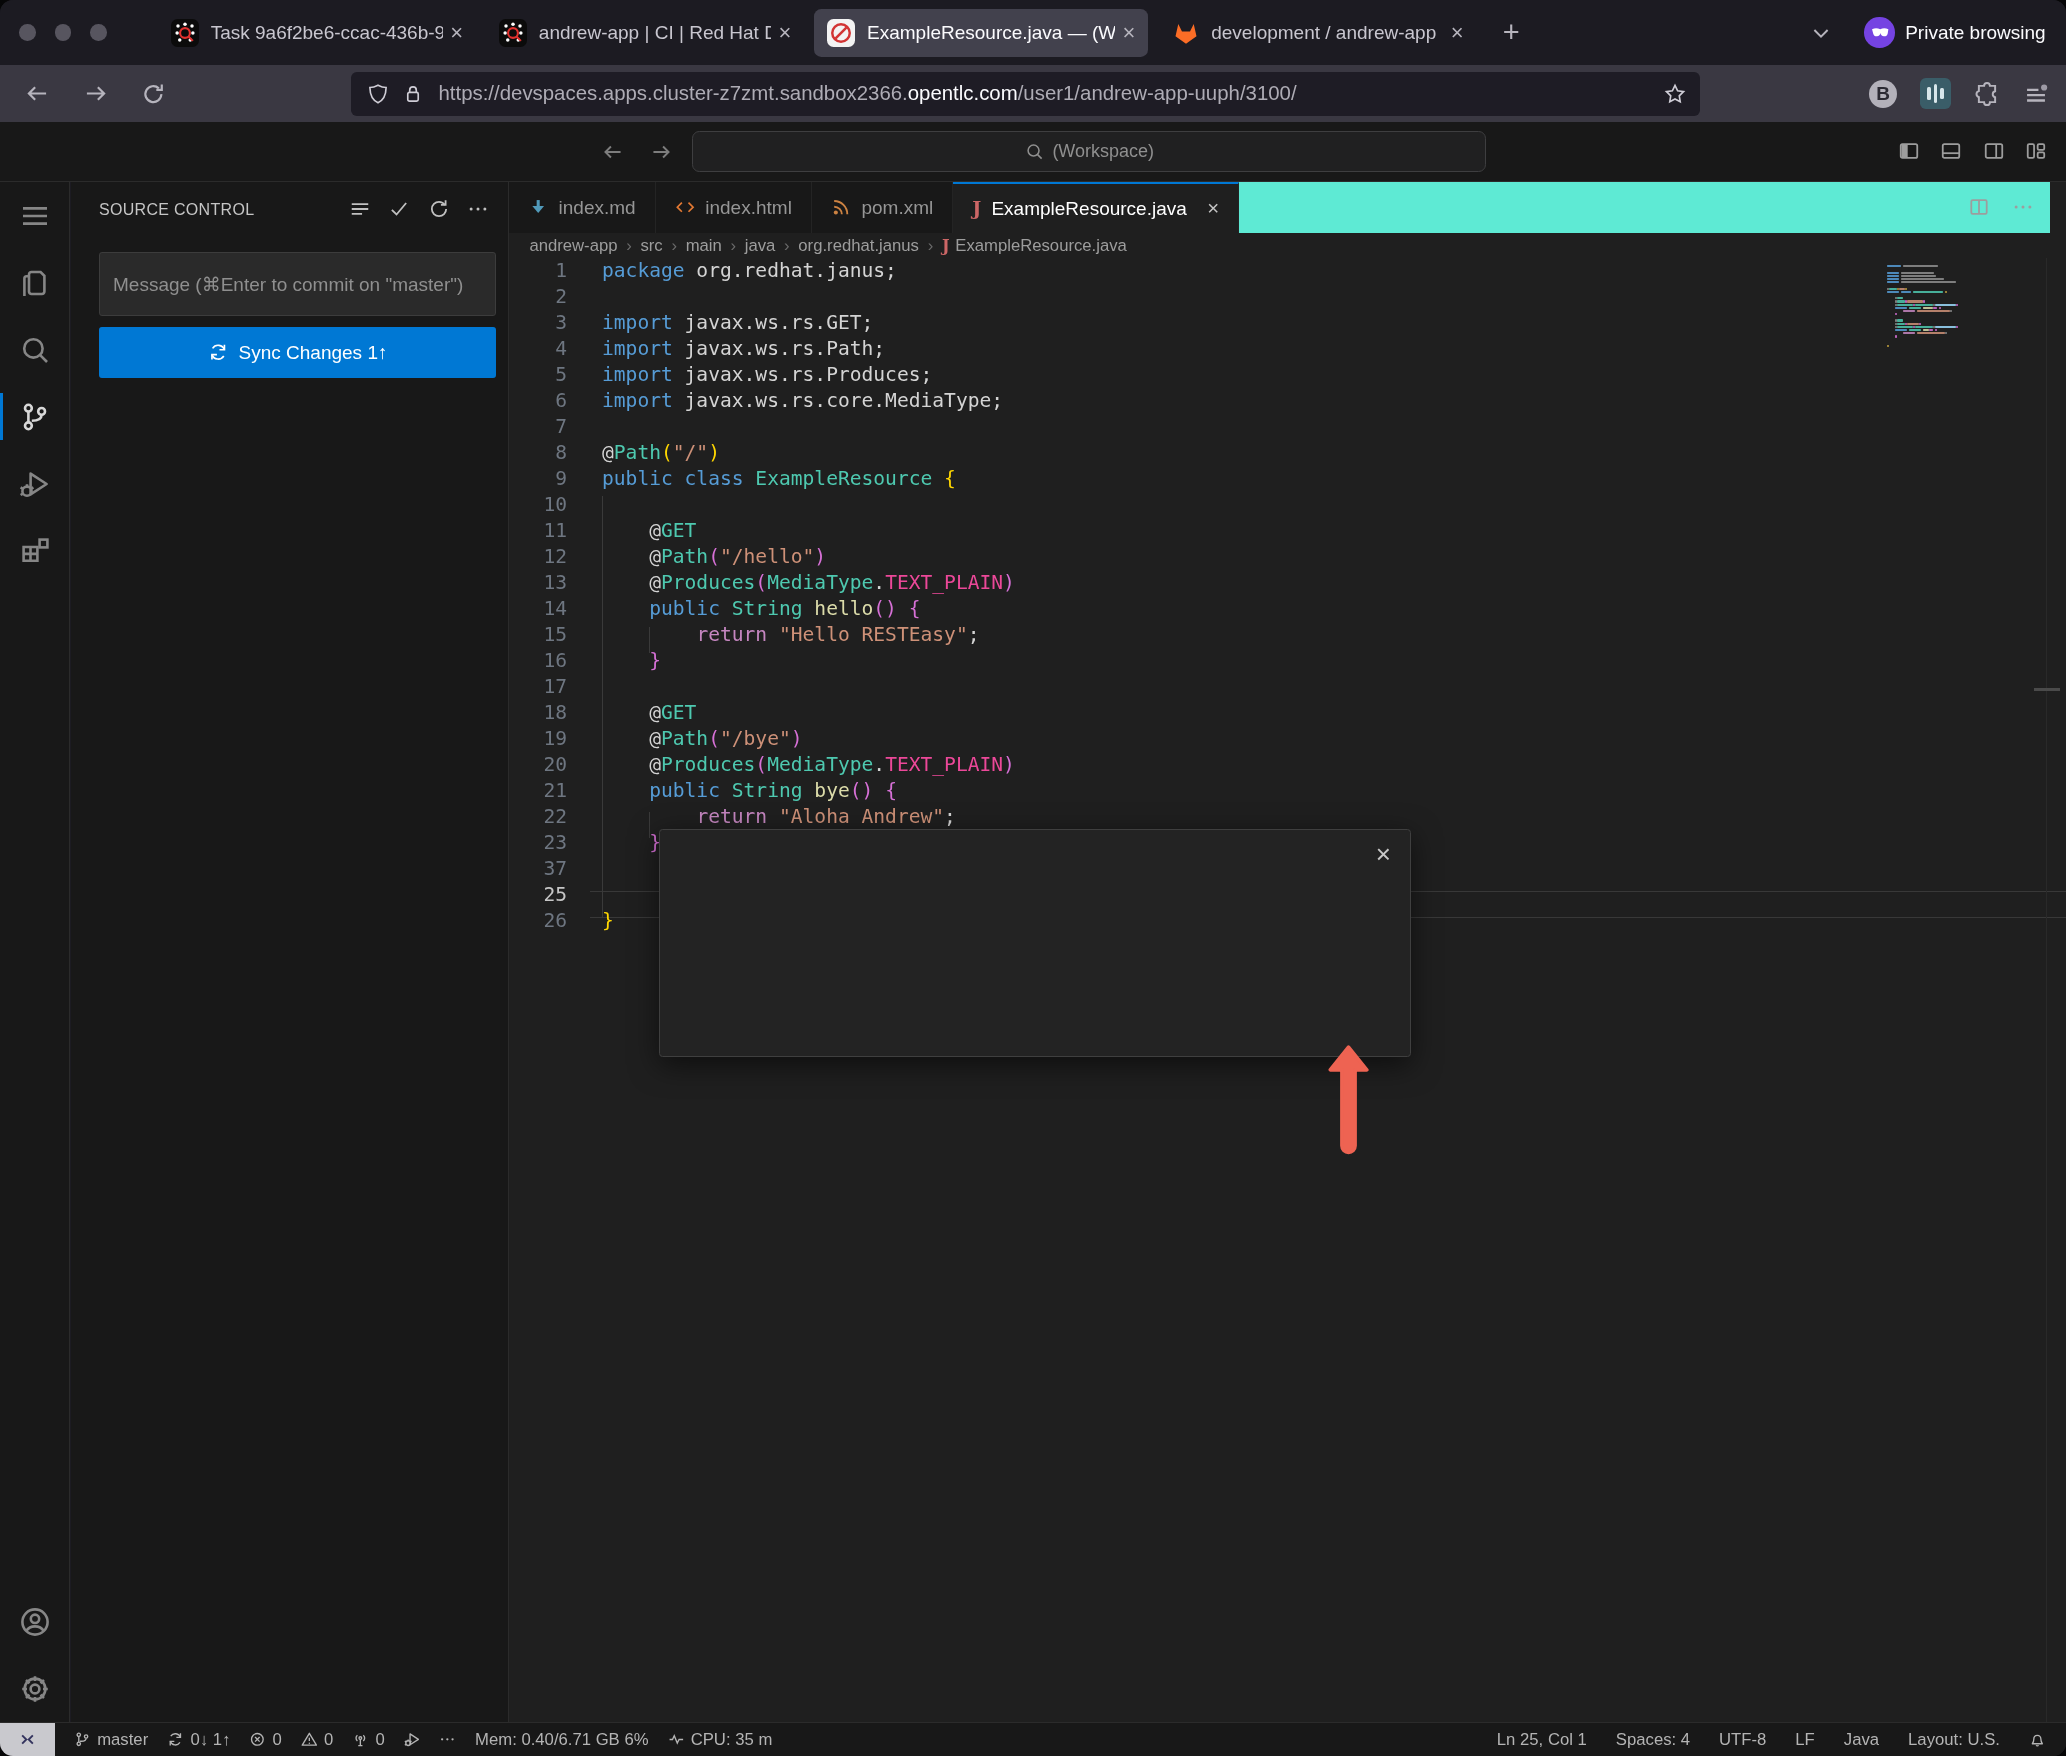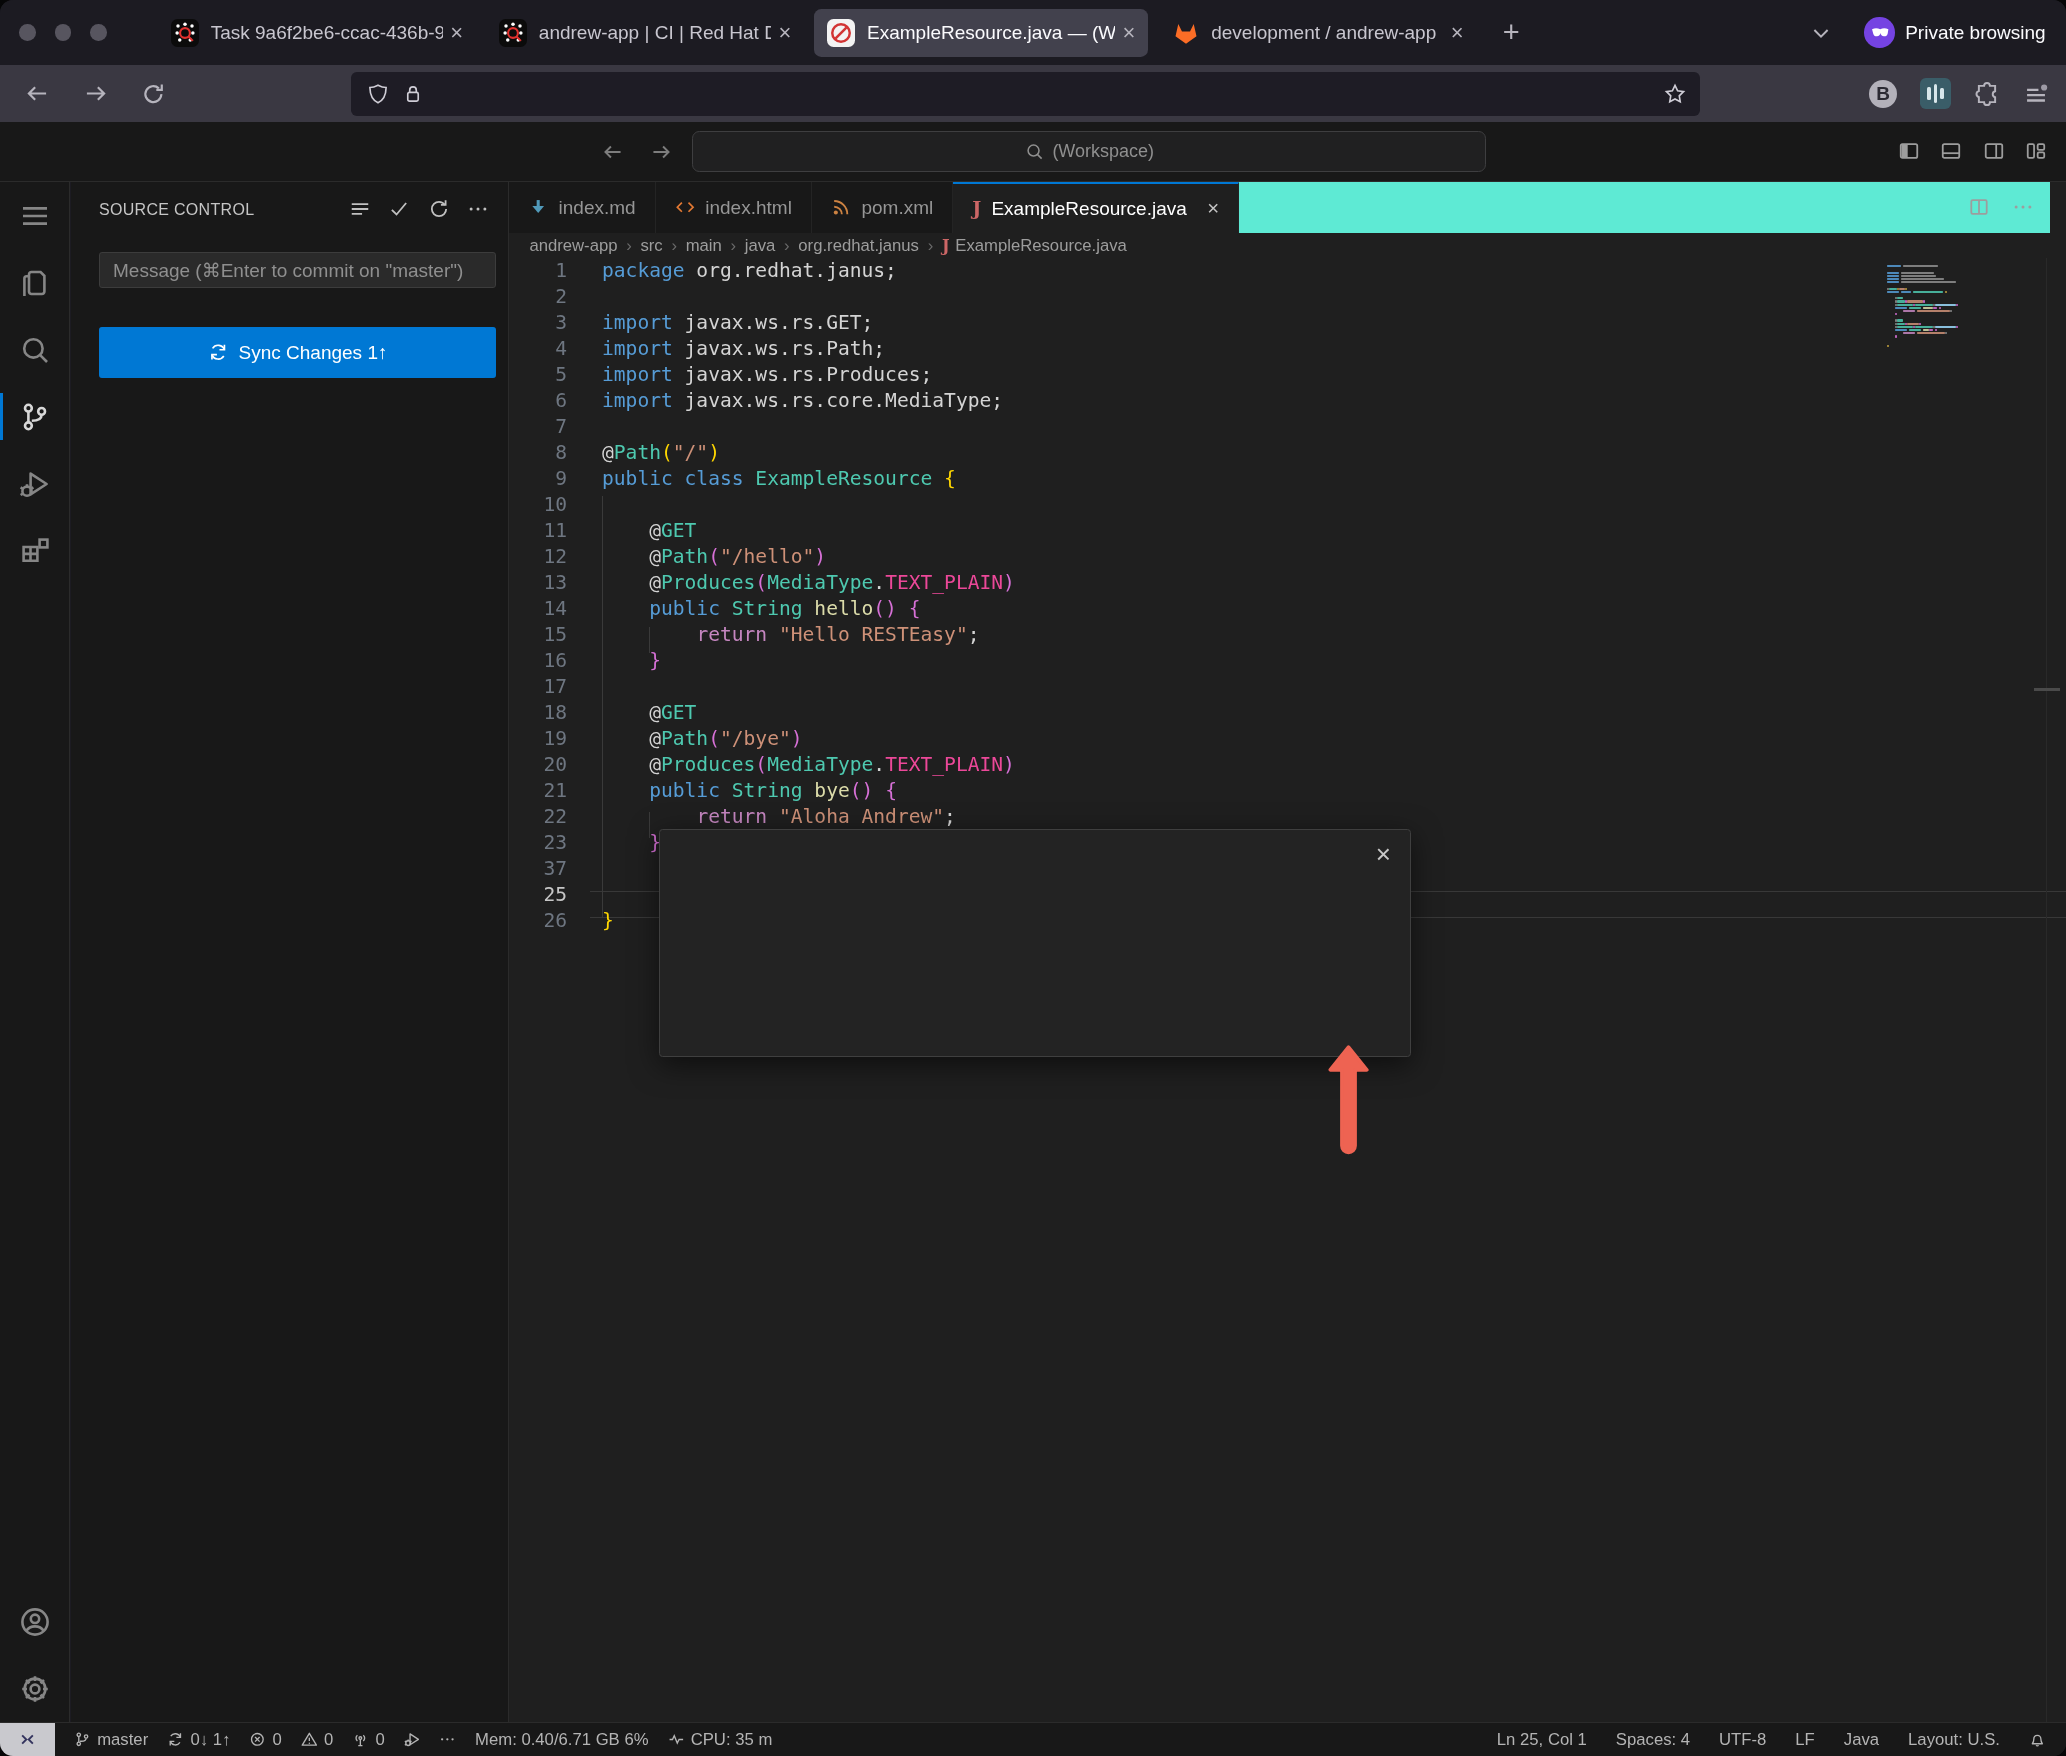--- a/index.html
+++ b/index.html
@@ -61,21 +61,21 @@
   .act-item { position:relative; width:70px; height:67px; display:flex; align-items:center; justify-content:center; color:#868686; }
   .act-item .icn { width:32px; height:32px; }
   .act-item.active { color:#d7d7d7; }
   .act-item.active::before { content:""; position:absolute; left:0; top:10.2px; width:2.9px; height:47px; background:#0078d4; }
 
   .sidebar { position:absolute; left:71px; top:0; width:438px; height:100%; background:#181818; border-right:0.7px solid #2b2b2b; }
   .sc-head { position:absolute; top:16px; left:28px; right:19px; display:flex; align-items:center; }
   .sc-title { font-size:16px; color:#c5c5c5; letter-spacing:0.3px; }
   #scActions { margin-left:auto; display:flex; gap:17.4px; color:#c0c0c0; }
   #scActions .icn { width:22px; height:22px; }
-  .sc-input { position:absolute; left:28px; right:11.6px; top:70px; height:36px; background:#2a2a2a; border:0.7px solid #3c3c3c; border-radius:2.9px; display:flex; align-items:center; padding-left:13px; font-size:19px; color:#8f8f8f; white-space:nowrap; overflow:hidden; }
+  .sc-input { position:absolute; left:28px; right:11.6px; top:70px; height:64px; background:#2a2a2a; border:0.7px solid #3c3c3c; border-radius:2.9px; display:flex; align-items:center; padding-left:13px; font-size:19px; color:#8f8f8f; white-space:nowrap; overflow:hidden; }
   .sync-btn { position:absolute; left:28px; right:11.6px; top:145px; height:51px; background:#0078d4; border:none; border-radius:2.9px; color:#fff; font-size:19px; font-family:inherit; display:flex; align-items:center; justify-content:center; gap:10.2px; }
   .sync-btn .icn { width:20.4px; height:20.4px; }
 
   
   .editor { position:absolute; left:509px; top:0; right:0; height:100%; background:#1f1f1f; }
   .tabstrip { position:absolute; left:0; top:0; right:16px; height:51px; background:#5eead4; display:flex; }
   .etab { height:51px; display:flex; align-items:center; padding:0 19px; gap:10.2px; font-size:19px; color:#969696; border-right:0.7px solid #242424; background:#181818; }
   .etab .icn { width:20.4px; height:20.4px; }
   .etab.active { background:#1f1f1f; color:#fff; border-top:2.2px solid #0078d4; }
   .eclose { font-size:20.4px; color:#c5c5c5; margin-left:10.2px; }
@@ -241,20 +241,21 @@
           <svg viewBox="0 0 16 16" fill="none" stroke="currentColor" stroke-width="1.2">
             <path d="M8 1.6c2 1.1 4 1.7 5.9 1.7-.1 5.4-2 9.3-5.9 11.1C4.1 12.6 2.2 8.7 2.1 3.3 4 3.3 6 2.7 8 1.6z"></path>
           </svg>
         </span>
       <span class="icn" style="margin-left:13px">
           <svg viewBox="0 0 16 16" fill="none" stroke="currentColor" stroke-width="1.2">
             <rect x="4.2" y="6.8" width="7.6" height="6.4" rx="1.2"></rect>
             <path d="M5.6 6.8V5.2a2.4 2.4 0 0 1 4.8 0v1.6"></path>
           </svg>
         </span>
+      <span class="u-txt"><span>https://devspaces.apps.cluster-z7zmt.sandbox2366.</span><span class="u-dom">opentlc.com</span><span>/user1/andrew-app-uuph/3100/</span></span>
       <span class="icn u-star">
           <svg viewBox="0 0 16 16" fill="none" stroke="currentColor" stroke-width="1.2">
             <path d="M8 1.8l1.9 3.9 4.3.6-3.1 3 .7 4.3L8 11.6l-3.8 2 .7-4.3-3.1-3 4.3-.6z"></path>
           </svg>
         </span>
     </div>
     <div id="navright">
       <span class="b-badge">B</span>
       <span class="teal-badge">
           <i style="height:13px"></i>

